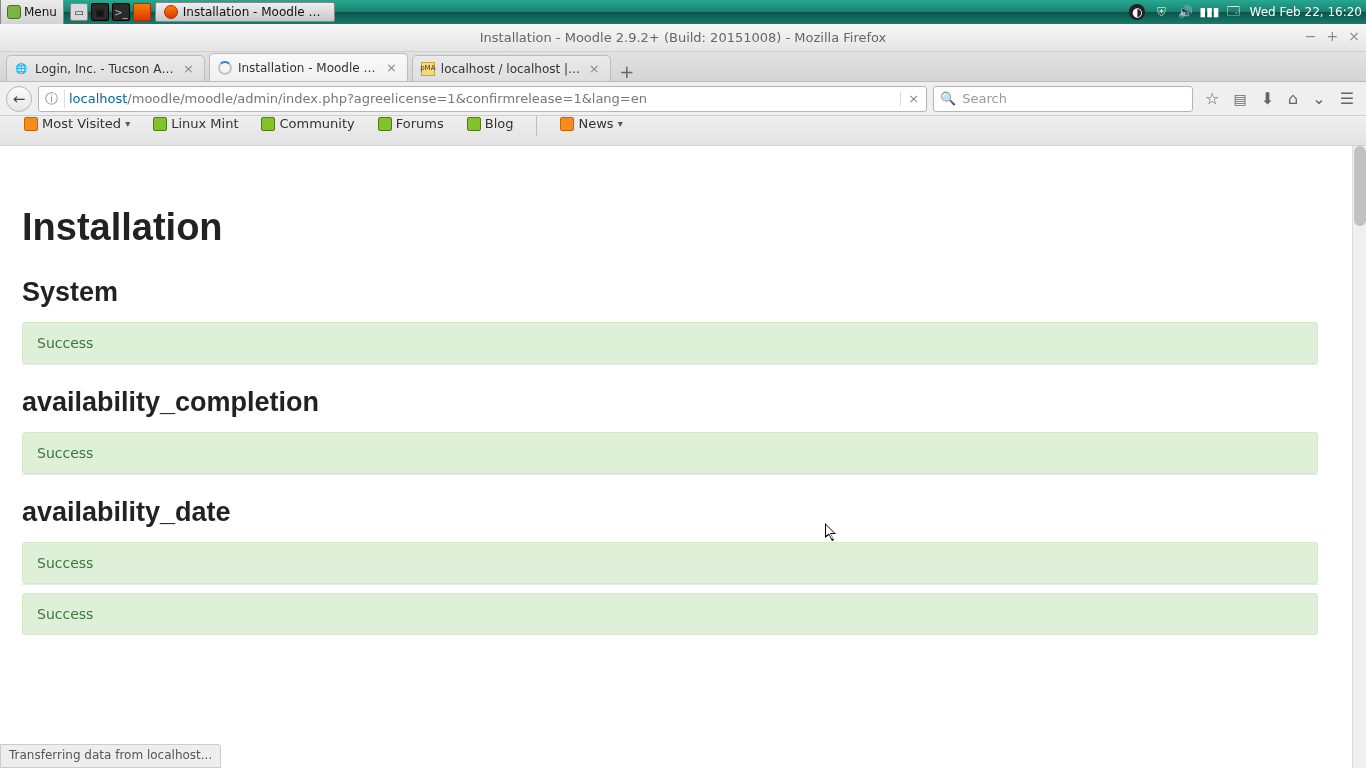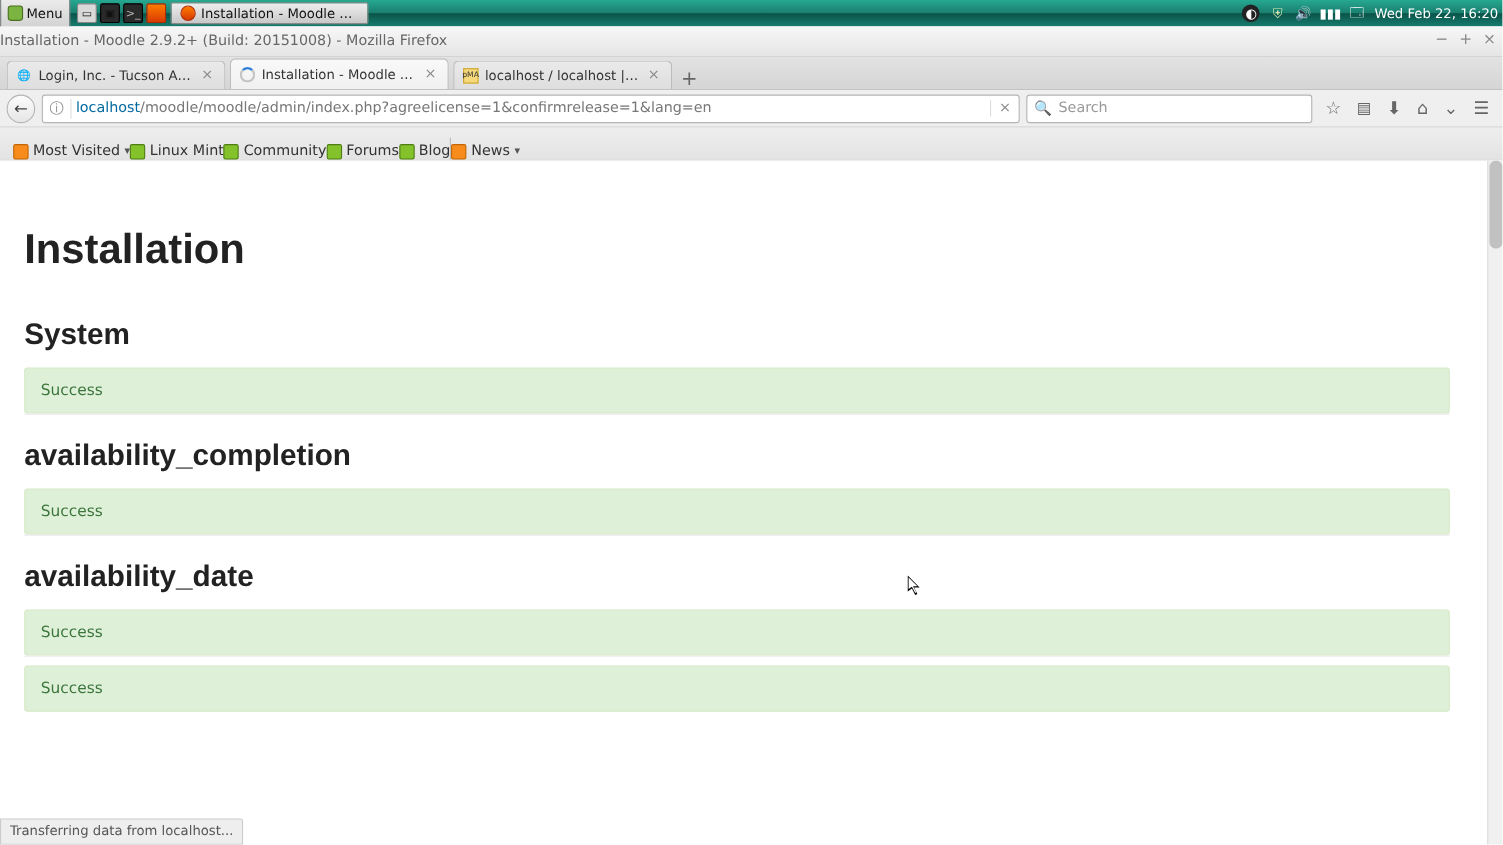--- a/index.html
+++ b/index.html
@@ -12,21 +12,21 @@
 .mint-logo{width:14px;height:14px;background:#7bb441;border-radius:3px;border:1px solid #4a6f1f}
 .mini-icon{width:18px;height:18px;background:#d9d9d9;border:1px solid #888;border-radius:2px;display:flex;align-items:center;justify-content:center;font-size:10px}
 .mini-icon.dark{background:#2a2a2a;border-color:#000}
 .mini-icon.ff{background:linear-gradient(#ff7b00,#d83b01);border-color:#b02a00}
 .task-item{display:flex;align-items:center;gap:5px;padding:0 8px;background:linear-gradient(#eeeeee,#c8c8c8);height:20px;border:1px solid #888;border-radius:2px;margin-left:4px;max-width:180px;font-size:12px}
 .task-item .ff-ico{width:14px;height:14px;background:linear-gradient(#ff7b00,#d83b01);border-radius:7px;border:1px solid #b02a00}
 .task-item span{white-space:nowrap;overflow:hidden;text-overflow:ellipsis}
 .tray-ico{width:16px;height:16px;display:flex;align-items:center;justify-content:center;font-size:12px;color:#fff}
 
 
-.titlebar{height:28px;background:linear-gradient(#f7f7f7,#e5e5e5);display:flex;align-items:center;justify-content:flex-start;position:relative;font-size:13px;color:#666;border-bottom:1px solid #cfcfcf}
+.titlebar{height:28px;background:linear-gradient(#f7f7f7,#e5e5e5);display:flex;align-items:center;justify-content:center;position:relative;font-size:13px;color:#666;border-bottom:1px solid #cfcfcf}
 .titlebar .ctrls{position:absolute;right:6px;top:4px;display:flex;gap:10px;color:#888;font-size:14px}
 
 
 .tabsbar{height:30px;background:linear-gradient(#e2e2e2,#d5d5d5);display:flex;align-items:flex-end;padding:0 6px;border-bottom:1px solid #bcbcbc}
 .tab{display:flex;align-items:center;gap:6px;height:26px;padding:0 8px;border:1px solid #bcbcbc;border-bottom:none;border-radius:5px 5px 0 0;background:linear-gradient(#eaeaea,#dedede);margin-right:4px;max-width:210px;font-size:12px;color:#333}
 .tab.active{background:linear-gradient(#f9f9f9,#f0f0f0);height:28px}
 .tab .lbl{white-space:nowrap;overflow:hidden;text-overflow:ellipsis;max-width:140px}
 .tab .tclose{color:#888;font-size:13px;padding:0 2px}
 .tab .favico{width:14px;height:14px;display:flex;align-items:center;justify-content:center;font-size:10px}
 .spin{width:14px;height:14px;border:2px solid #c4c4c4;border-top-color:#2b7fd9;border-radius:50%;animation:sp 1s linear infinite}
@@ -38,32 +38,32 @@
 .backbtn{width:26px;height:26px;border:1px solid #b5b5b5;border-radius:13px;background:linear-gradient(#fcfcfc,#e6e6e6);display:flex;align-items:center;justify-content:center;color:#444;font-size:15px}
 .urlbar{flex:1;height:26px;border:1px solid #b5b5b5;border-radius:3px;background:#fff;display:flex;align-items:center;overflow:hidden;font-size:13px}
 .urlbar .info{width:26px;display:flex;align-items:center;justify-content:center;color:#888;border-right:1px solid #ddd}
 .urlbar .url{flex:1;padding:0 4px;color:#777;white-space:nowrap}
 .urlbar .url .host{color:#0369a1}
 .urlbar .xstop{width:26px;text-align:center;color:#888;border-left:1px solid #ddd}
 .searchbar{width:260px;height:26px;border:1px solid #b5b5b5;border-radius:3px;background:#fff;display:flex;align-items:center;padding:0 6px;gap:6px;color:#999;font-size:13px}
 .navicons{display:flex;align-items:center;gap:14px;padding:0 6px;color:#666;font-size:16px}
 
 
-.bookmarks{height:30px;background:linear-gradient(#eeeeee,#e3e3e3);display:flex;align-items:flex-end;gap:0;padding:0 12px;border-bottom:1px solid #cfcfcf;font-size:13px;color:#333}
+.bookmarks{height:30px;background:linear-gradient(#eeeeee,#e3e3e3);display:flex;align-items:flex-start;gap:23px;padding:0 24px;border-bottom:1px solid #cfcfcf;font-size:13px;color:#333}
 .bk{display:flex;align-items:center;gap:4px}
 .bk .bico{width:14px;height:14px;display:inline-block;background:#f78c1d;border:1px solid #c36500;border-radius:2px}
 .bk .bico.g{background:#84c22c;border-color:#4f7d12}
 .bk .bico.o{background:#f78c1d;border-color:#c36500}
 .bk .dd{font-size:10px;color:#555}
 .bk-sep{width:1px;height:20px;background:#bdbdbd}
 
 
 .viewport{height:calc(768px - 24px - 28px - 30px - 34px - 30px);overflow:auto;background:#fff;position:relative}
 .page{padding:60px 22px 40px;max-width:1340px}
-h1{font-size:38px;font-weight:700;color:#222;margin-bottom:40px;font-family:"Helvetica Neue",Arial,sans-serif}
+h1{font-size:38px;font-weight:700;color:#222;margin-bottom:28px;font-family:"Helvetica Neue",Arial,sans-serif}
 h2{font-size:27px;font-weight:700;color:#222;margin:22px 0 14px;font-family:"Helvetica Neue",Arial,sans-serif}
 .success{background:#dff0d8;border:1px solid #d6e9c6;color:#3c763d;padding:12px 14px;border-radius:3px;font-size:14px;}
 hr.sec{border:none;border-top:1px solid #e8e8e8;margin:0 0 8px}
 
 
 .scrolltrack{position:absolute;right:0;top:0;width:14px;height:100%;background:#f0f0f0;border-left:1px solid #ddd}
 .scrollthumb{position:absolute;top:0;left:1px;width:12px;height:80px;background:#c1c1c1;border-radius:6px}
 
 
 .cursor{position:absolute;left:825px;top:523px;pointer-events:none;font-size:18px;color:#000}

